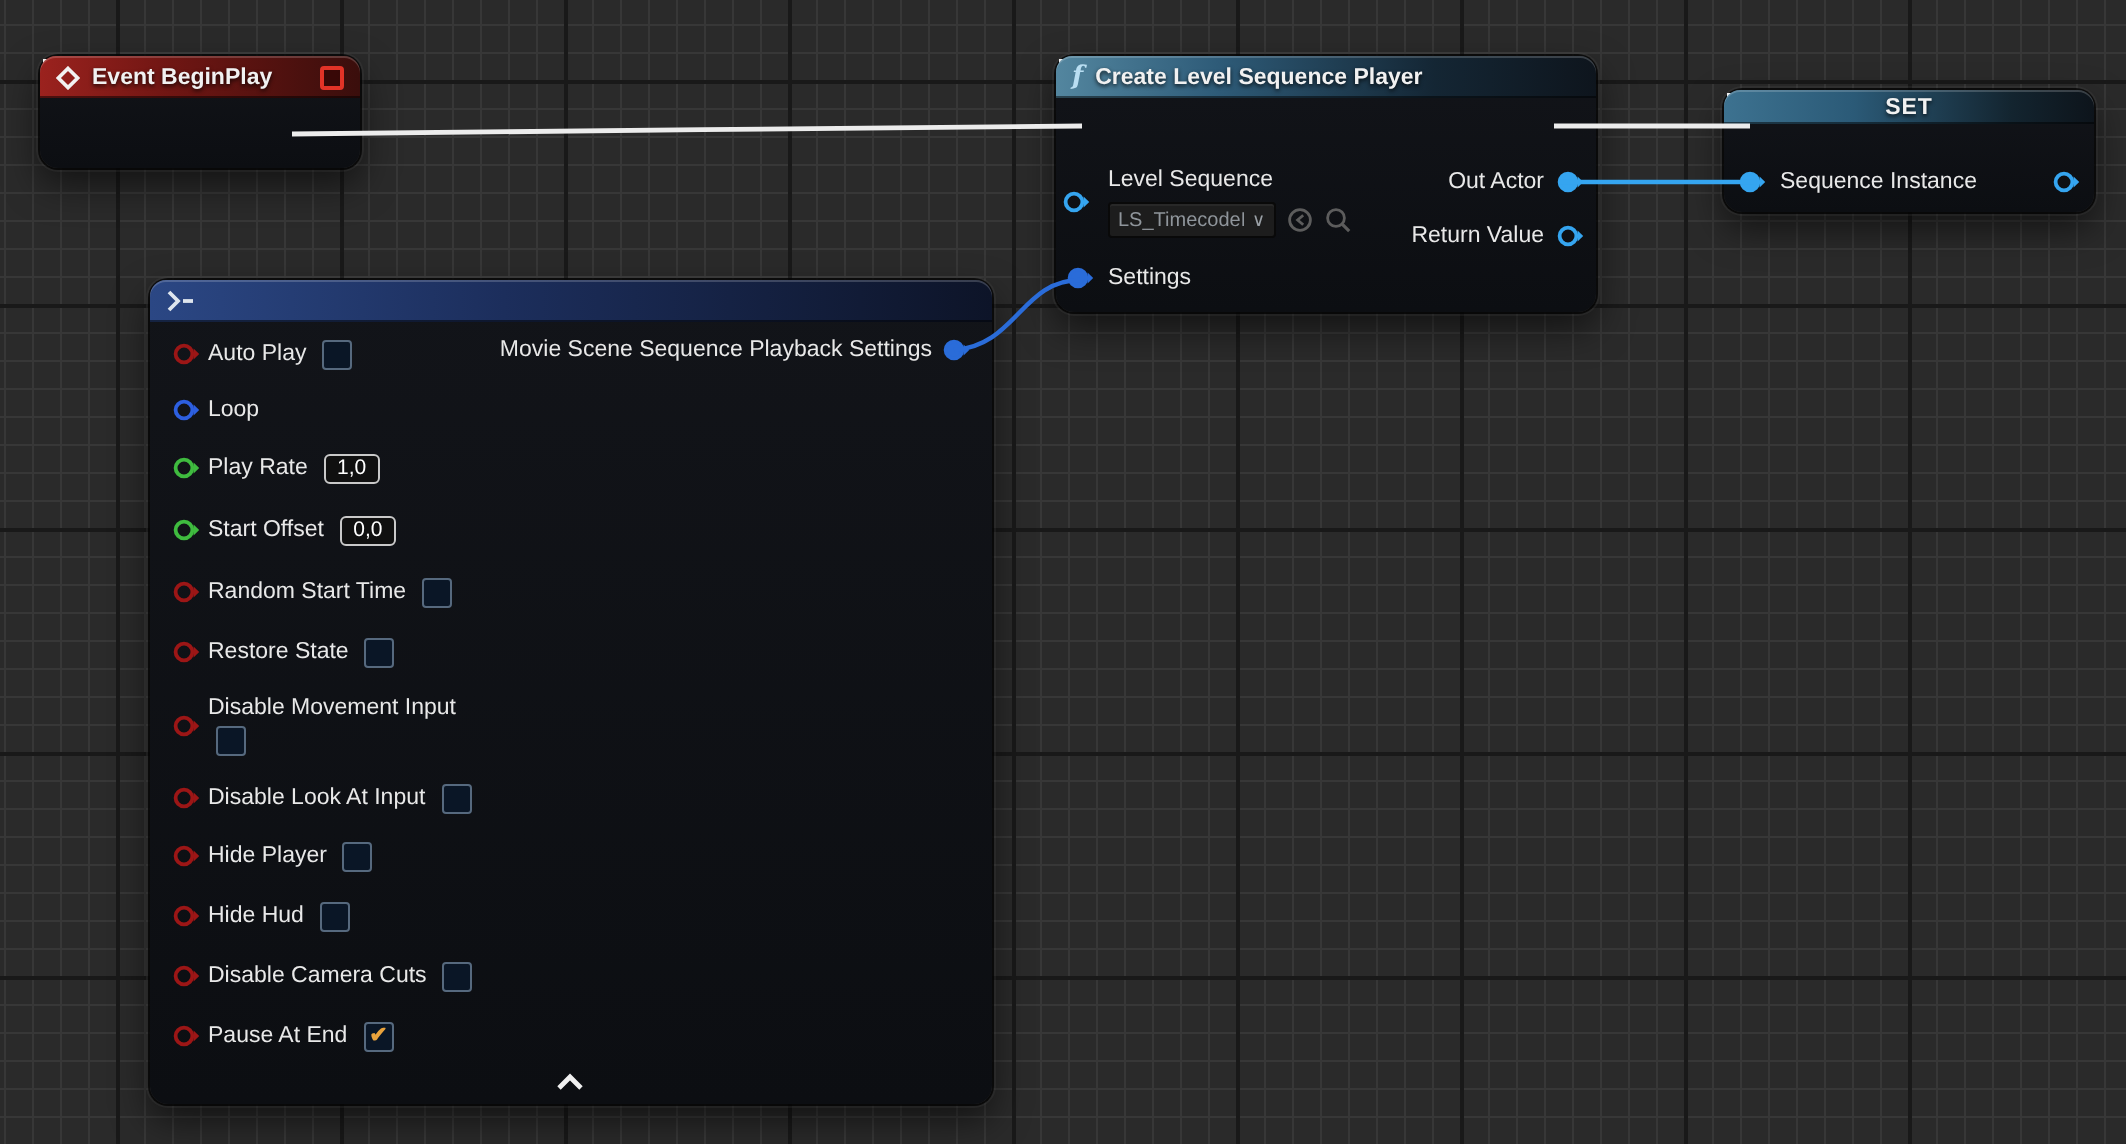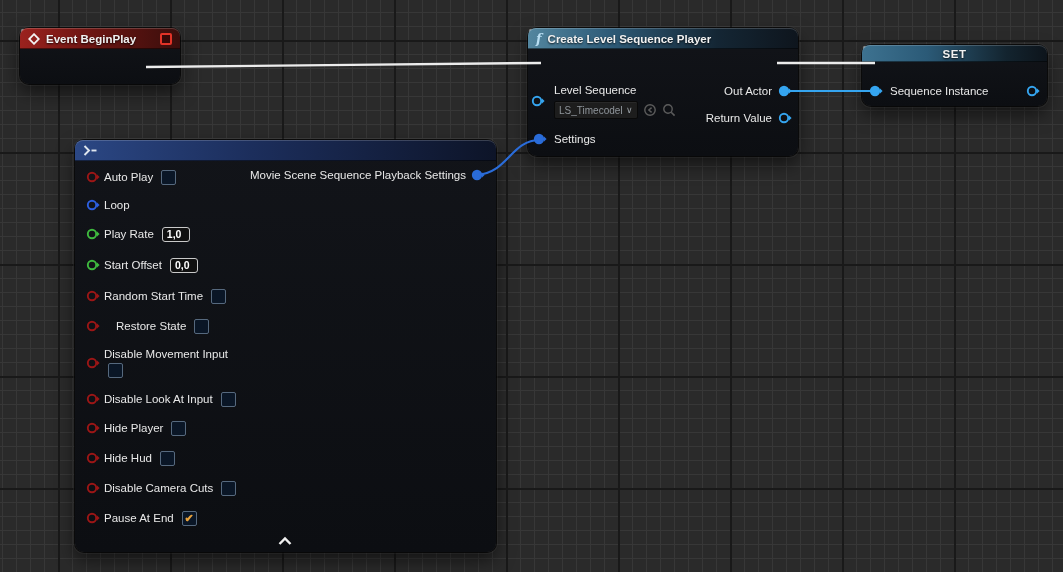--- a/index.html
+++ b/index.html
@@ -48,21 +48,21 @@
   .c-struct{color:#2a6cd9;}
   .c-loop{color:#2d5fe0;}
   .mrow{position:absolute;display:flex;align-items:center;gap:8px;height:16px;}
   .checkbox{
     width:13px;height:13px;background:#0a1626;border:1px solid #56697e;border-radius:2px;
     display:inline-flex;align-items:center;justify-content:center;flex:0 0 auto;
   }
   .checkbox.checked::after{content:"\2714";color:#e8a23c;font-size:11px;font-weight:bold;line-height:1;}
   .valbox{
     height:13px;min-width:18px;padding:0 4px;background:#101010;border:1px solid #c9c9c9;border-radius:3px;
-    color:#fff;font-size:10.5px;line-height:13px;text-align:left;font-weight:bold;
+    color:#fff;font-size:10.5px;line-height:13px;text-align:center;
   }
   .asset-picker{position:absolute;display:flex;align-items:center;gap:5px;}
   .dropdown{
     height:16px;background:#1d1d1d;border:1px solid #090909;border-radius:2px;
     box-shadow:inset 0 1px 0 rgba(255,255,255,.05);
     display:flex;align-items:center;padding:0 4px;gap:4px;
   }
   .dd-text{color:#8f959b;font-size:10px;max-width:63px;overflow:hidden;white-space:nowrap;display:block;}
   .dd-chev{color:#9aa0a6;font-size:9px;line-height:1;}
   .mini-icon{display:block;}
@@ -247,21 +247,21 @@
     <span class="valbox">1,0</span>
   </div>
   <div class="mrow" style="left:29px;top:117px;">
     <span class="plabel">Start Offset</span>
     <span class="valbox">0,0</span>
   </div>
   <div class="mrow" style="left:29px;top:148px;">
     <span class="plabel">Random Start Time</span>
     <span class="checkbox"></span>
   </div>
-  <div class="mrow" style="left:29px;top:178px;margin-left:12px;">
+  <div class="mrow" style="left:29px;top:178px;">
     <span class="plabel">Restore State</span>
     <span class="checkbox"></span>
   </div>
   <div class="mrow" style="left:29px;top:206px;">
     <span class="plabel">Disable Movement Input</span>
   </div>
   <div class="mrow" style="left:33px;top:222px;">
     <span class="checkbox"></span>
   </div>
   <div class="mrow" style="left:29px;top:251px;">

